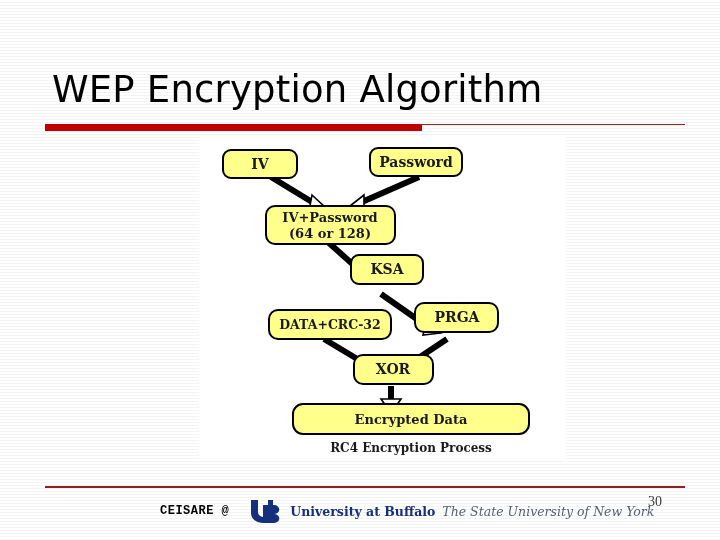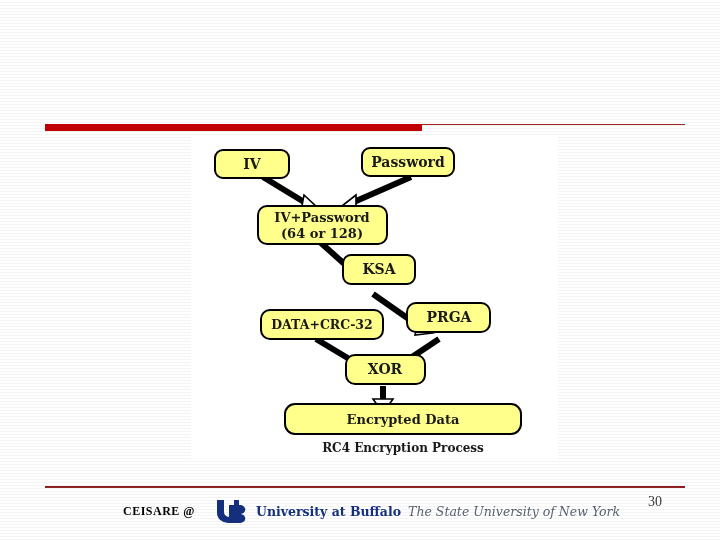--- a/index.html
+++ b/index.html
@@ -56,21 +56,21 @@
     left: 45px;
     top: 124px;
     width: 377px;
     height: 7px;
     background: #c00000;
   }
 
   
   #diagram-panel {
     position: absolute;
-    left: 191px;
+    left: 199px;
     top: 137px;
     width: 367px;
     height: 322px;
     background: #ffffff;
   }
   #diagram-svg {
     position: absolute;
     left: 0;
     top: 0;
     width: 367px;
@@ -121,25 +121,25 @@
   #footer {
     position: absolute;
     left: 45px;
     top: 494px;
     width: 640px;
     height: 34px;
     display: flex;
     align-items: center;
   }
   #ceisare {
-    font-family: Liberation Serif, serif;
+    font-family: Liberation Mono, monospace;
     font-weight: bold;
     font-size: 12px;
     color: #000000;
-    margin-left: 78px;
+    margin-left: 115px;
     letter-spacing: 0.5px;
     white-space: nowrap;
   }
   #ub-logo {
     margin-left: 20px;
     width: 36px;
     height: 26px;
     flex: 0 0 auto;
     display: block;
   }
@@ -166,20 +166,21 @@
     font-family: Liberation Serif, serif;
     font-size: 14px;
     color: #3a3a3a;
   }
 </style>
 </head>
 <body>
 
 <div id="slide">
 
+  <div id="title">WEP Encryption Algorithm</div>
 
   <div id="title-rule-thin"></div>
   <div id="title-rule-thick"></div>
 
   <div id="diagram-panel">
     <svg id="diagram-svg" viewBox="0 0 367 322" xmlns="http://www.w3.org/2000/svg">
 
       <g>
         <line class="flow-arrow" x1="72" y1="40" x2="118" y2="68"></line>
         <polygon class="flow-arrow-head" points="113,58 128,72 110,74"></polygon>

